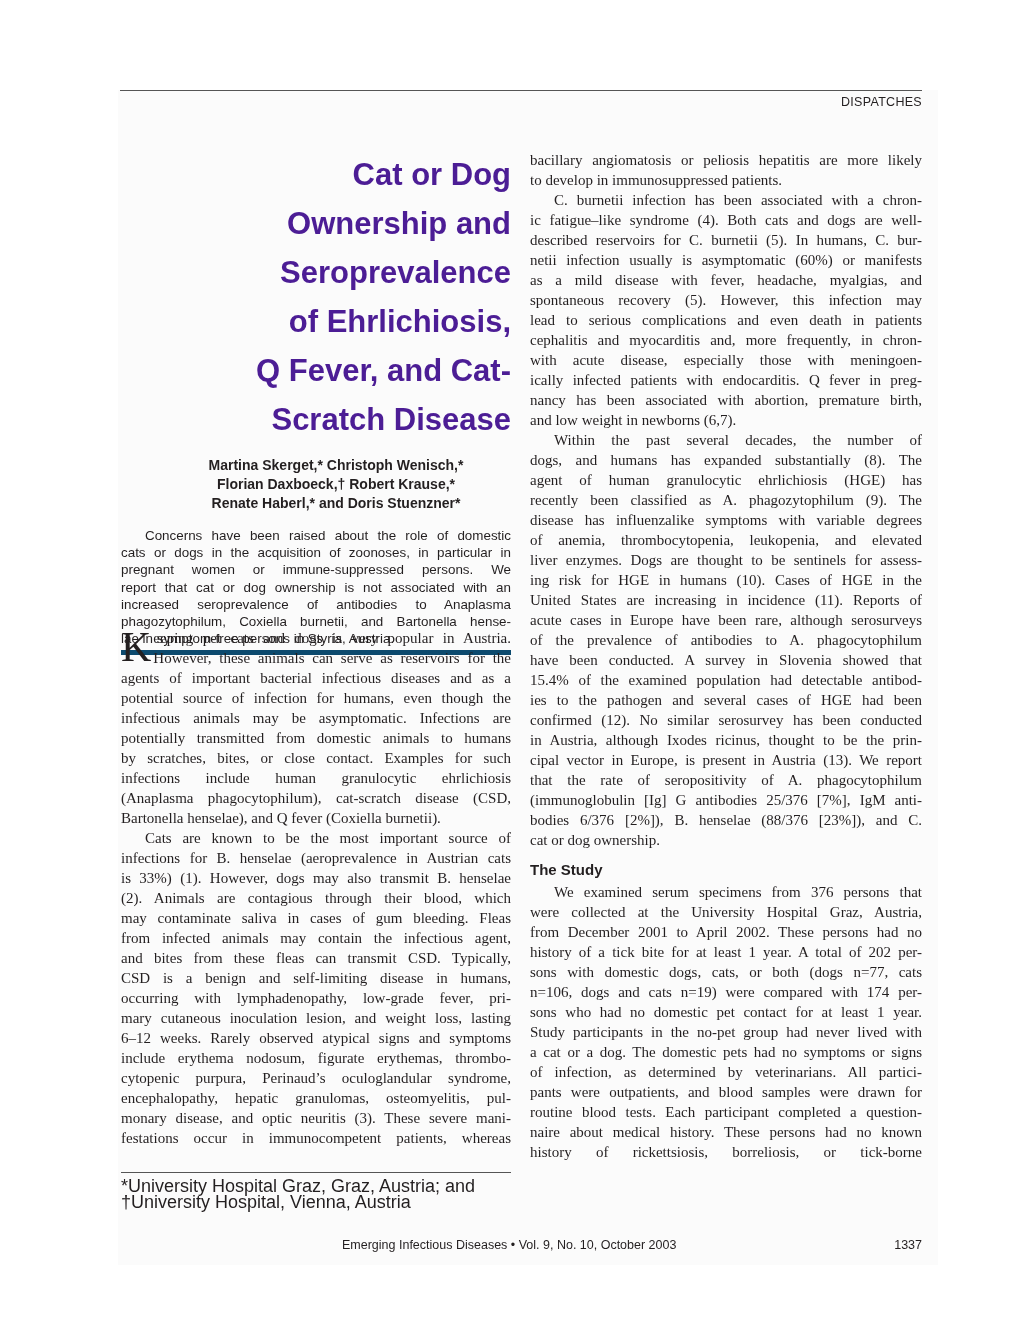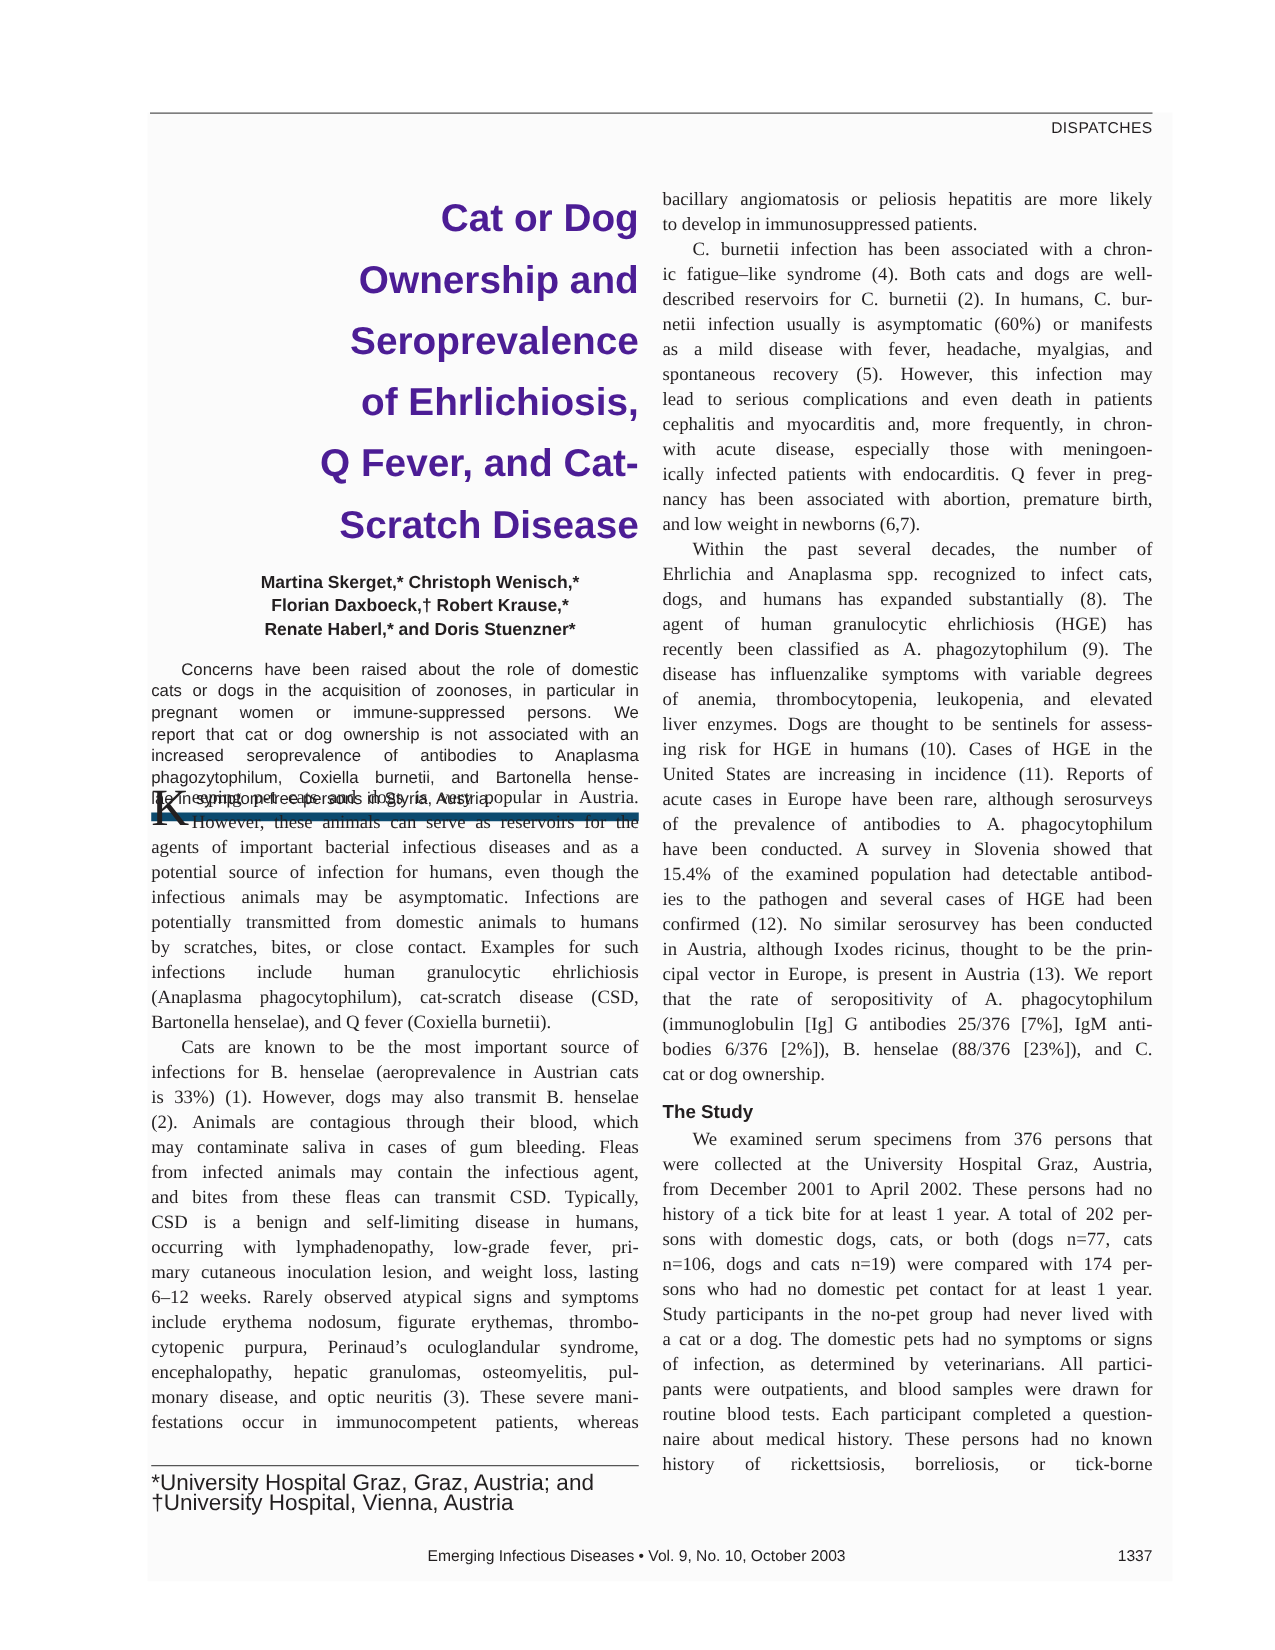--- a/index.html
+++ b/index.html
@@ -11,21 +11,21 @@
   .section-label { position: absolute; right: 98px; top: 95px; font-family: "Liberation Sans", sans-serif; font-size: 12.5px; letter-spacing: 0.3px; color: #231f20; }
 
   .left-col { position: absolute; left: 121px; top: 150px; width: 390px; }
   .right-col { position: absolute; left: 530px; top: 150px; width: 392px; }
 
   .title { font-family: "Liberation Sans", sans-serif; font-weight: bold; font-size: 31px; line-height: 49px; text-align: right; margin: 0; padding-right: 0; color: #4c1d95; }
   .title span { display: block; }
   .authors { font-family: "Liberation Sans", sans-serif; font-weight: bold; font-size: 14px; line-height: 19px; text-align: center; margin-top: 12px; padding-left: 40px; }
   .authors span { display: block; }
 
-  .abstract { font-family: "Liberation Sans", sans-serif; font-size: 13.4px; line-height: 17.2px; text-align: justify; text-align-last: left; margin-top: 14px; padding-bottom: 3px; border-bottom: 7px solid #0c4a6e; }
+  .abstract { font-family: "Liberation Sans", sans-serif; font-size: 13.4px; line-height: 17.2px; text-align: justify; text-align-last: left; margin-top: 14px; padding-bottom: 3px; border-bottom: 5px solid #0c4a6e; }
   .abstract .ab-line { display: block; text-align: justify; text-align-last: justify; }
   .abstract .ab-line.last { text-align-last: left; }
 
   .body-text { font-family: "Liberation Serif", serif; font-size: 15px; line-height: 20px; }
   .body-text .line { display: block; text-align: justify; text-align-last: justify; white-space: nowrap; overflow: visible; }
   .body-text .line.last { text-align-last: left; }
   .body-text .line.indent { padding-left: 24px; }
 
   .left-body { position: absolute; left: 121px; top: 628px; width: 390px; }
   .dropcap { float: left; font-family: "Liberation Serif", serif; font-size: 42px; line-height: 34px; margin: 2px 2px 0 0; height: 36px; }
@@ -107,34 +107,33 @@
   <div class="footnote">*University Hospital Graz, Graz, Austria; and †University Hospital, Vienna, Austria</div>
 
   <div class="right-col body-text">
     <div id="rp1">
         <span class="line">bacillary angiomatosis or peliosis hepatitis are more likely</span>
         <span class="line last">to develop in immunosuppressed patients.</span>
       </div>
     <div id="rp2">
         <span class="line indent">C. burnetii infection has been associated with a chron-</span>
         <span class="line">ic fatigue–like syndrome (4). Both cats and dogs are well-</span>
-        <span class="line">described reservoirs for C. burnetii (2). In humans, C. bur-</span>
+        <span class="line">described reservoirs for C. burnetii (5). In humans, C. bur-</span>
         <span class="line">netii infection usually is asymptomatic (60%) or manifests</span>
         <span class="line">as a mild disease with fever, headache, myalgias, and</span>
         <span class="line">spontaneous recovery (5). However, this infection may</span>
         <span class="line">lead to serious complications and even death in patients</span>
         <span class="line">cephalitis and myocarditis and, more frequently, in chron-</span>
         <span class="line">with acute disease, especially those with meningoen-</span>
         <span class="line">ically infected patients with endocarditis. Q fever in preg-</span>
         <span class="line">nancy has been associated with abortion, premature birth,</span>
         <span class="line last">and low weight in newborns (6,7).</span>
       </div>
     <div id="rp3">
         <span class="line indent">Within the past several decades, the number of</span>
-        <span class="line">Ehrlichia and Anaplasma spp. recognized to infect cats,</span>
         <span class="line">dogs, and humans has expanded substantially (8). The</span>
         <span class="line">agent of human granulocytic ehrlichiosis (HGE) has</span>
         <span class="line">recently been classified as A. phagozytophilum (9). The</span>
         <span class="line">disease has influenzalike symptoms with variable degrees</span>
         <span class="line">of anemia, thrombocytopenia, leukopenia, and elevated</span>
         <span class="line">liver enzymes. Dogs are thought to be sentinels for assess-</span>
         <span class="line">ing risk for HGE in humans (10). Cases of HGE in the</span>
         <span class="line">United States are increasing in incidence (11). Reports of</span>
         <span class="line">acute cases in Europe have been rare, although serosurveys</span>
         <span class="line">of the prevalence of antibodies to A. phagocytophilum</span>

